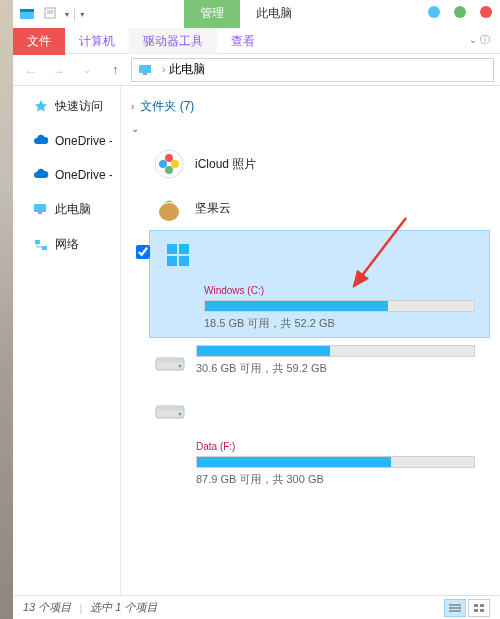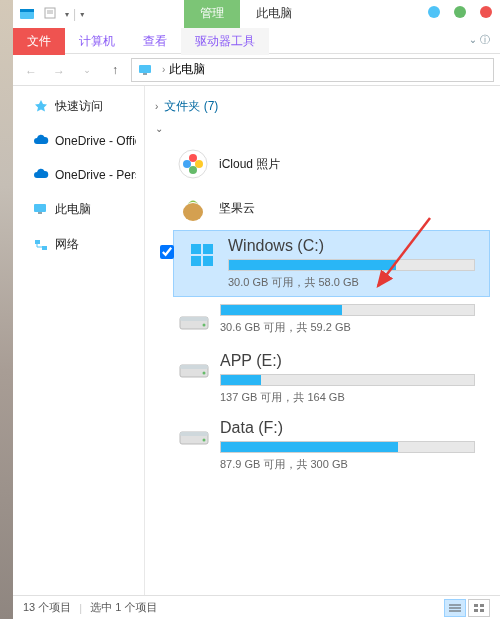--- a/index.html
+++ b/index.html
@@ -23,43 +23,43 @@
 .ribbon-tab.file { background: #ef5350; color: #fff; }
 .ribbon-tab.sub { background: #f5f5f5; }
 .ribbon-expand { margin-left: auto; padding: 5px 10px; color: #78909c; font-size: 10px; }
 .address-bar { height: 32px; display: flex; align-items: center; padding: 4px 6px; gap: 4px; border-bottom: 1px solid #e0e0e0; }
 .nav-btn { width: 24px; height: 24px; display: flex; align-items: center; justify-content: center; color: #bbb; border-radius: 3px; cursor: pointer; }
 .nav-btn.enabled { color: #555; }
 .addr-box { flex: 1; height: 24px; border: 1px solid #d0d0d0; display: flex; align-items: center; padding: 0 6px; background: #fff; }
 .addr-icon { width: 14px; height: 14px; margin-right: 6px; }
 .addr-chevron { color: #888; font-size: 10px; margin: 0 4px; }
 .content { flex: 1; display: flex; overflow: hidden; }
-.sidebar { width: 132px; border-right: 1px solid #e8e8e8; padding: 8px 0; overflow-y: auto; }
+.sidebar { width: 108px; border-right: 1px solid #e8e8e8; padding: 8px 0; overflow-y: auto; }
 .nav-item { display: flex; align-items: center; padding: 4px 8px 4px 20px; cursor: pointer; gap: 6px; }
 .nav-icon { width: 16px; height: 16px; flex-shrink: 0; }
 .nav-label { font-size: 12px; color: #222; white-space: nowrap; overflow: hidden; }
 .nav-spacer { height: 10px; }
 .main { flex: 1; padding: 8px 10px; overflow-y: auto; position: relative; }
 .group-header { display: flex; align-items: center; gap: 6px; padding: 4px 0; cursor: pointer; }
 .group-chevron { font-size: 10px; color: #666; }
 .group-title { font-size: 12px; color: #0369a1; }
 .item-list { padding: 4px 0 10px 18px; }
 .file-item { display: flex; align-items: center; padding: 6px 4px; gap: 10px; cursor: pointer; }
 .file-icon { width: 32px; height: 32px; display: flex; align-items: center; justify-content: center; }
 .file-label { font-size: 12px; color: #222; }
 .drive-item { display: flex; align-items: flex-start; padding: 6px 4px; gap: 10px; cursor: pointer; border: 1px solid transparent; }
 .drive-item.selected { background: #cce8ff; border: 1px solid #99d1ff; }
 .drive-check { width: 14px; height: 14px; margin-top: 8px; margin-left: -18px; margin-right: 2px; }
 .drive-icon { width: 32px; height: 32px; display: flex; align-items: center; justify-content: center; margin-top: 2px; }
 .drive-info { flex: 1; padding-right: 10px; }
-.drive-name { font-size: 16px; color: #404040; margin-bottom: 4px; }
+.drive-name { font-size: 10px; color: #be185d; margin-bottom: 4px; margin-top: 48px; }
 .drive-bar { height: 12px; background: #e8e8e8; border: 1px solid #d0d0d0; position: relative; margin-bottom: 4px; }
 .drive-fill { height: 100%; background: #29b6f6; }
 .drive-stats { font-size: 11px; color: #666; }
-.status-bar { height: 24px; border-top: 1px solid #e0e0e0; display: flex; align-items: center; padding: 0 10px; font-size: 11px; color: #555; background: #fff; }
+.status-bar { height: 24px; border-top: 1px solid #e0e0e0; display: flex; align-items: center; padding: 0 10px; font-size: 11px; color: #555; background: #fff; font-style: italic; }
 .status-sep { margin: 0 8px; color: #ccc; }
 .view-btns { margin-left: auto; display: flex; gap: 2px; }
 .view-btn { width: 22px; height: 18px; border: 1px solid #ccc; display: flex; align-items: center; justify-content: center; cursor: pointer; }
 .view-btn.active { background: #cce8ff; border-color: #99d1ff; }
 .arrow-annotation { position: absolute; pointer-events: none; }
 </style>
 </head>
 <body>
 
 <div class="left-edge"></div>
@@ -92,22 +92,22 @@
     <div class="win-controls">
       <div class="win-dot dot-min"></div>
       <div class="win-dot dot-max"></div>
       <div class="win-dot dot-close"></div>
     </div>
   </div>
 
   <div class="ribbon-tabs">
     <div class="ribbon-tab file">文件</div>
     <div class="ribbon-tab">计算机</div>
+    <div class="ribbon-tab sub">驱动器工具</div>
     <div class="ribbon-tab">查看</div>
-    <div class="ribbon-tab sub">驱动器工具</div>
     <div class="ribbon-expand">⌄ ⓘ</div>
   </div>
 
   <div class="address-bar">
     <div class="nav-btn">←</div>
     <div class="nav-btn">→</div>
     <div class="nav-btn" style="font-size:9px">⌄</div>
     <div class="nav-btn enabled">↑</div>
     <div class="addr-box">
       <span class="addr-icon">
@@ -214,21 +214,21 @@
                   <rect x="15" y="3" width="10" height="10" fill="#29b6f6"></rect>
                   <rect x="3" y="15" width="10" height="10" fill="#29b6f6"></rect>
                   <rect x="15" y="15" width="10" height="10" fill="#29b6f6"></rect>
                 </svg>
               </span>
               <div class="drive-info">
                 <div class="drive-name">Windows (C:)</div>
                 <div class="drive-bar">
                   <div class="drive-fill" style="width:68%"></div>
                 </div>
-                <div class="drive-stats">30.0 GB 可用，共 58.0 GB</div>
+                <div class="drive-stats">18.5 GB 可用，共 52.2 GB</div>
               </div>
             </div>
             <div class="drive-item">
               <span class="drive-icon">
                 <svg width="30" height="22" viewBox="0 0 30 22">
                   <rect x="1" y="6" width="28" height="12" rx="2" fill="#e0e0e0" stroke="#bbb"></rect>
                   <rect x="1" y="6" width="28" height="4" rx="2" fill="#cfd8dc"></rect>
                   <circle cx="25" cy="14" r="1.5" fill="#66bb6a"></circle>
                 </svg>
               </span>
@@ -241,36 +241,20 @@
             </div>
             <div class="drive-item">
               <span class="drive-icon">
                 <svg width="30" height="22" viewBox="0 0 30 22">
                   <rect x="1" y="6" width="28" height="12" rx="2" fill="#e0e0e0" stroke="#bbb"></rect>
                   <rect x="1" y="6" width="28" height="4" rx="2" fill="#cfd8dc"></rect>
                   <circle cx="25" cy="14" r="1.5" fill="#66bb6a"></circle>
                 </svg>
               </span>
               <div class="drive-info">
-                <div class="drive-name">APP (E:)</div>
-                <div class="drive-bar">
-                  <div class="drive-fill" style="width:16%"></div>
-                </div>
-                <div class="drive-stats">137 GB 可用，共 164 GB</div>
-              </div>
-            </div>
-            <div class="drive-item">
-              <span class="drive-icon">
-                <svg width="30" height="22" viewBox="0 0 30 22">
-                  <rect x="1" y="6" width="28" height="12" rx="2" fill="#e0e0e0" stroke="#bbb"></rect>
-                  <rect x="1" y="6" width="28" height="4" rx="2" fill="#cfd8dc"></rect>
-                  <circle cx="25" cy="14" r="1.5" fill="#66bb6a"></circle>
-                </svg>
-              </span>
-              <div class="drive-info">
                 <div class="drive-name">Data (F:)</div>
                 <div class="drive-bar">
                   <div class="drive-fill" style="width:70%"></div>
                 </div>
                 <div class="drive-stats">87.9 GB 可用，共 300 GB</div>
               </div>
             </div>
           </div>
       </div>
 

